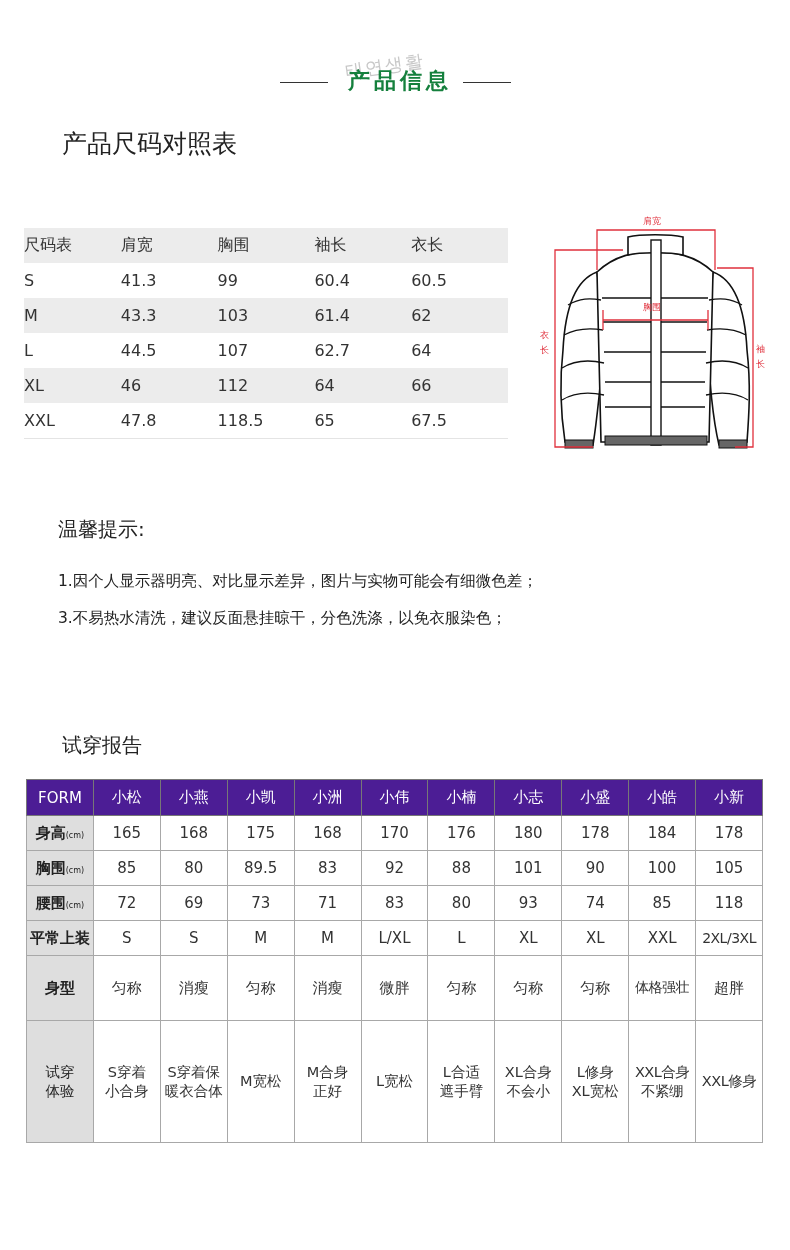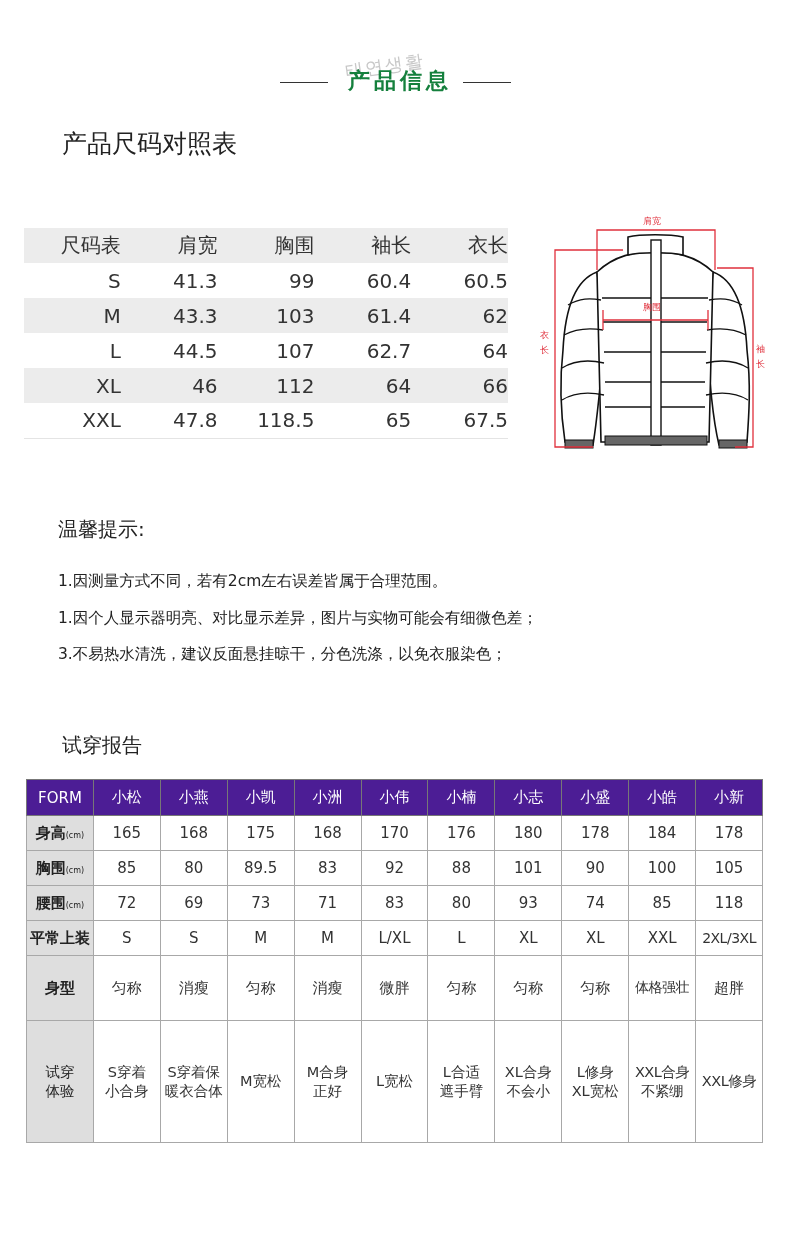--- a/index.html
+++ b/index.html
@@ -11,21 +11,21 @@
   .title-line.left { left: 280px; width: 48px; }
   .title-line.right { left: 463px; width: 48px; }
   .title-text { position: absolute; left: 340px; top: 16px; width: 120px; text-align: center;
                 font-size: 22px; font-weight: bold; letter-spacing: 4px; color: #15803d; }
   .watermark { position: absolute; left: 345px; top: 4px; font-size: 18px; color: #c8c8c8;
                transform: rotate(-8deg); letter-spacing: 2px; }
 
   .subhead { position: absolute; font-size: 25px; color: #222; }
 
   .size-table { position: absolute; left: 24px; top: 228px; width: 484px; border-collapse: collapse; }
-  .size-table td { height: 35px; text-align: right; font-size: 20px; color: #333; width: 96.8px; }
+  .size-table td { height: 35px; text-align: left; font-size: 16px; color: #333; width: 96.8px; }
   .size-table tr.shade td { background: #ececec; }
 
   .jacket { position: absolute; left: 535px; top: 210px; width: 235px; height: 245px; }
   .jacket svg { width: 100%; height: 100%; }
 
   .tips { position: absolute; left: 58px; top: 516px; }
   .tips .tips-title { font-size: 20px; margin-bottom: 28px; color: #222; }
   .tips .tip { font-size: 15.5px; height: 36.5px; color: #222; }
 
   .trial-table { position: absolute; left: 26px; top: 779px; width: 737px; border-collapse: collapse; table-layout: fixed; }
@@ -142,21 +142,20 @@
       <text x="5" y="128">衣</text>
       <text x="5" y="143">长</text>
       <text x="221" y="142">袖</text>
       <text x="221" y="157">长</text>
     </g>
   </svg>
 </div>
 
 <div class="tips">
   <div class="tips-title">温馨提示:</div>
-  <div class="tip">1.因测量方式不同，若有2cm左右误差皆属于合理范围。</div>
   <div class="tip">1.因个人显示器明亮、对比显示差异，图片与实物可能会有细微色差；</div>
   <div class="tip">3.不易热水清洗，建议反面悬挂晾干，分色洗涤，以免衣服染色；</div>
 </div>
 
 <div class="subhead" style="left:62px; top:732px; font-size:20px;">试穿报告</div>
 
 <table class="trial-table">
   <tbody>
       <tr>
     <th>FORM</th>

